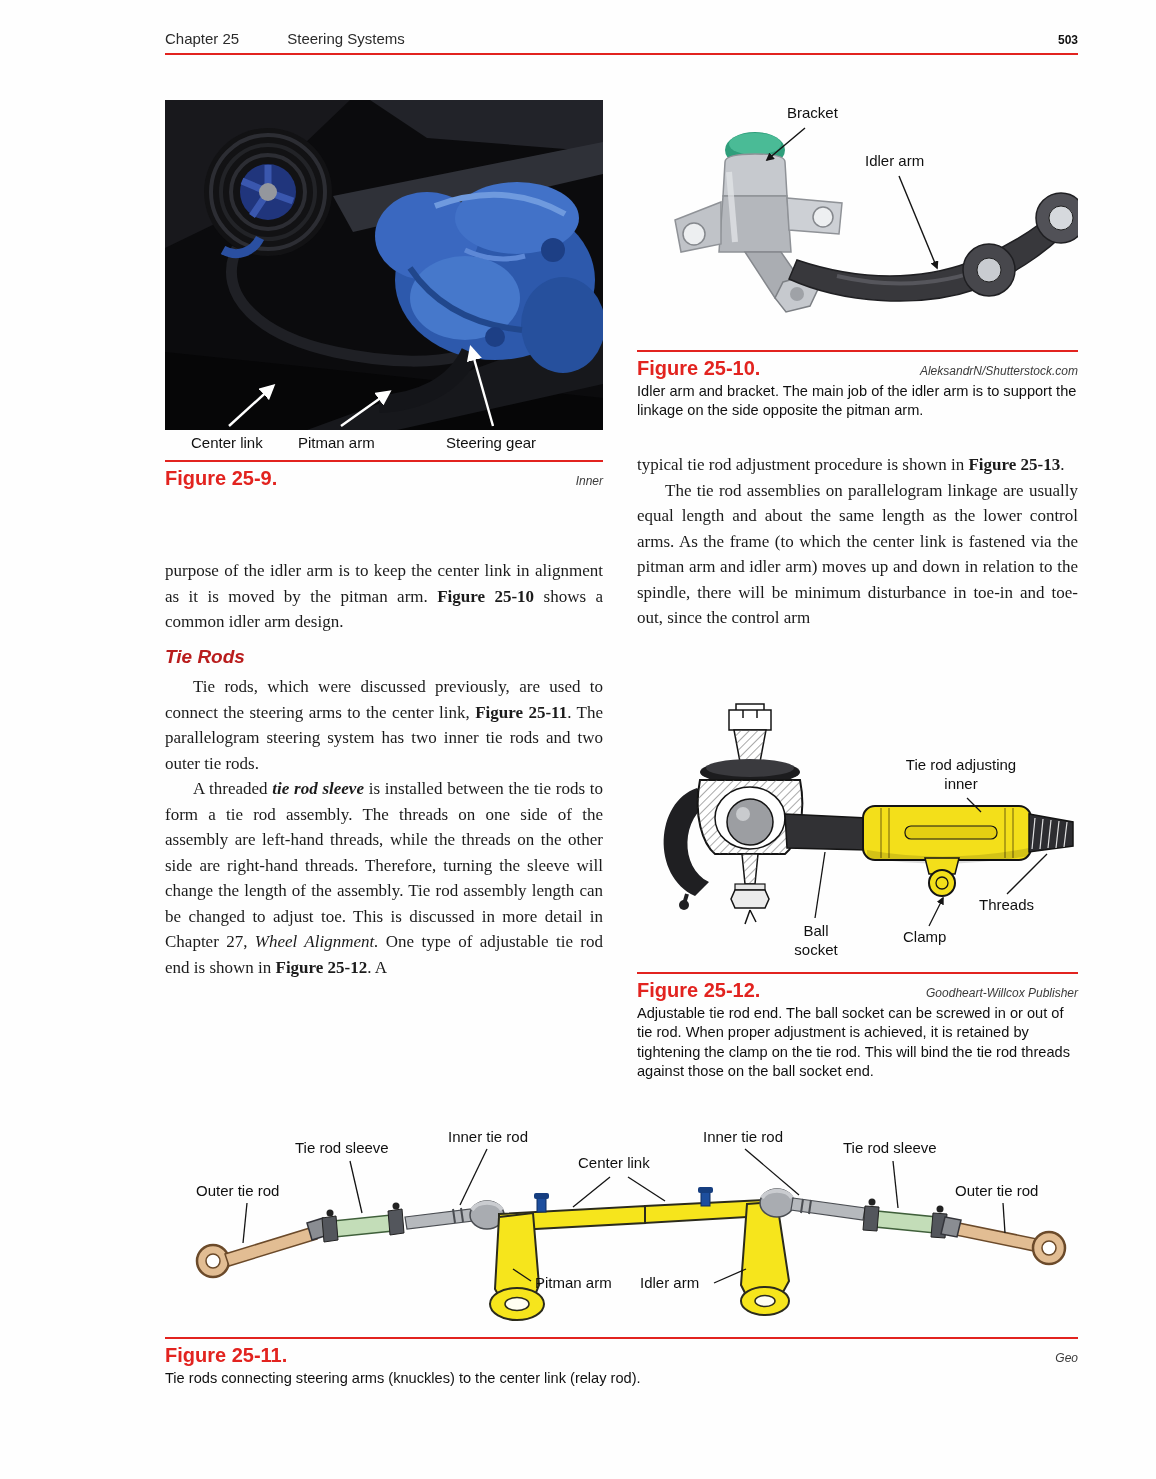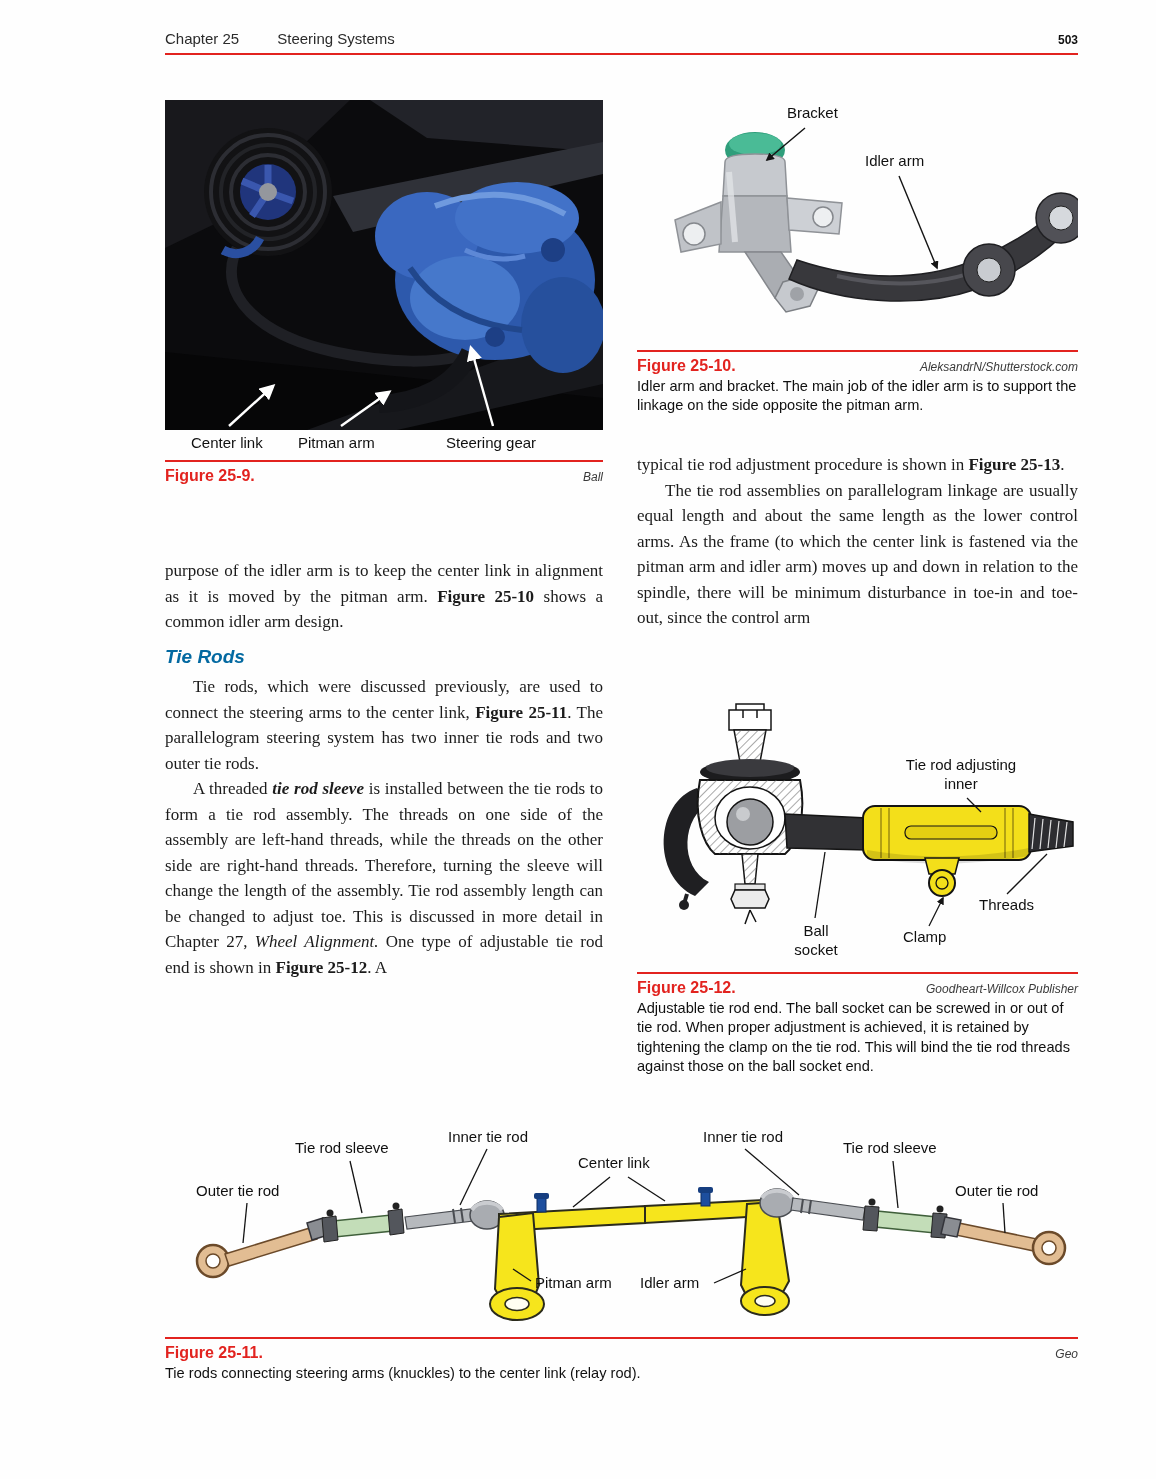--- a/index.html
+++ b/index.html
@@ -7,47 +7,47 @@
   .page {
     position: relative; width: 1156px; height: 1479px;
     background: #fefefe; overflow: hidden;
     font-family: "Liberation Serif", serif; color: #1b1b1b;
   }
   .page-header {
     position: absolute; left: 165px; top: 30px; width: 913px;
     display: flex; align-items: baseline;
     font-family: "Liberation Sans", sans-serif; font-size: 15px; color: #2b2b2b;
   }
-  .hdr-title { margin-left: 38px; }
+  .hdr-title { margin-left: 48px; }
   .hdr-page { margin-left: auto; font-weight: bold; font-size: 12px; color: #101010; }
   .header-rule { position: absolute; left: 165px; top: 53px; width: 913px; height: 2px; background: #e2231f; }
 
   .abs { position: absolute; }
   .fig-art { position: absolute; }
   .fig-art svg { display: block; }
 
   .fig-label {
     position: absolute; font-family: "Liberation Sans", sans-serif;
     font-size: 15px; color: #101010; white-space: nowrap; line-height: 1.25;
   }
   .fig-label.wrap { white-space: normal; text-align: center; }
 
   .caption { position: absolute; font-family: "Liberation Sans", sans-serif; }
   .caption .rule { height: 2px; background: #e2231f; margin-bottom: 5px; }
   .caption .head { display: flex; justify-content: space-between; align-items: baseline; }
-  .caption .num { color: #e2231f; font-weight: bold; font-size: 16px; }
+  .caption .num { color: #e2231f; font-weight: bold; font-size: 20px; }
   .caption .credit { font-style: italic; font-size: 12px; color: #3a3a3a; }
   .caption .text { font-size: 14.6px; line-height: 1.32; color: #101010; margin-top: 2px; }
 
   .bodytext { position: absolute; font-size: 17px; line-height: 25.5px; text-align: justify; color: #1b1b1b; }
   .bodytext p { margin: 0; }
   .bodytext p.indent { text-indent: 28px; }
   .subhead {
     font-family: "Liberation Sans", sans-serif; font-style: italic; font-weight: bold;
-    font-size: 19px; color: #0369a1; margin: 9px 0 5px 0;
+    font-size: 19px; color: #b91c1c; margin: 9px 0 5px 0;
   }
 </style>
 </head>
 <body>
 
 <div class="page">
 
   <div class="page-header">
     <span class="hdr-chapter">Chapter 25</span>
     <span class="hdr-title">Steering Systems</span>
@@ -103,21 +103,21 @@
   </div>
   <div class="abs" style="left:165px; top:434px; width:438px; height:22px;">
     <span class="fig-label" style="left:26px; top:0;">Center link</span>
     <span class="fig-label" style="left:133px; top:0;">Pitman arm</span>
     <span class="fig-label" style="left:281px; top:0;">Steering gear</span>
   </div>
   <div class="caption" style="left:165px; top:460px; width:438px;">
     <div class="rule"></div>
     <div class="head">
       <span class="num">Figure 25-9.</span>
-      <span class="credit">Ball</span>
+      <span class="credit">Inner</span>
     </div>
   </div>
 
   <div class="bodytext" style="left:165px; top:558px; width:438px;">
     <p><span>purpose of the idler arm is to keep the center link in alignment as it is moved by the pitman arm. </span><b>Figure 25-10</b><span> shows a common idler arm design.</span></p>
     <h3 class="subhead">Tie Rods</h3>
     <p class="indent"><span>Tie rods, which were discussed previously, are used to connect the steering arms to the center link, </span><b>Figure 25-11</b><span>. The parallelogram steering system has two inner tie rods and two outer tie rods.</span></p>
     <p class="indent"><span>A threaded </span><b><i>tie rod sleeve</i></b><span> is installed between the tie rods to form a tie rod assembly. The threads on one side of the assembly are left-hand threads, while the threads on the other side are right-hand threads. Therefore, turning the sleeve will change the length of the assembly. Tie rod assembly length can be changed to adjust toe. This is discussed in more detail in Chapter 27, </span><i>Wheel Alignment.</i><span> One type of adjustable tie rod end is shown in </span><b>Figure 25-12</b><span>. A</span></p>
   </div>
 

